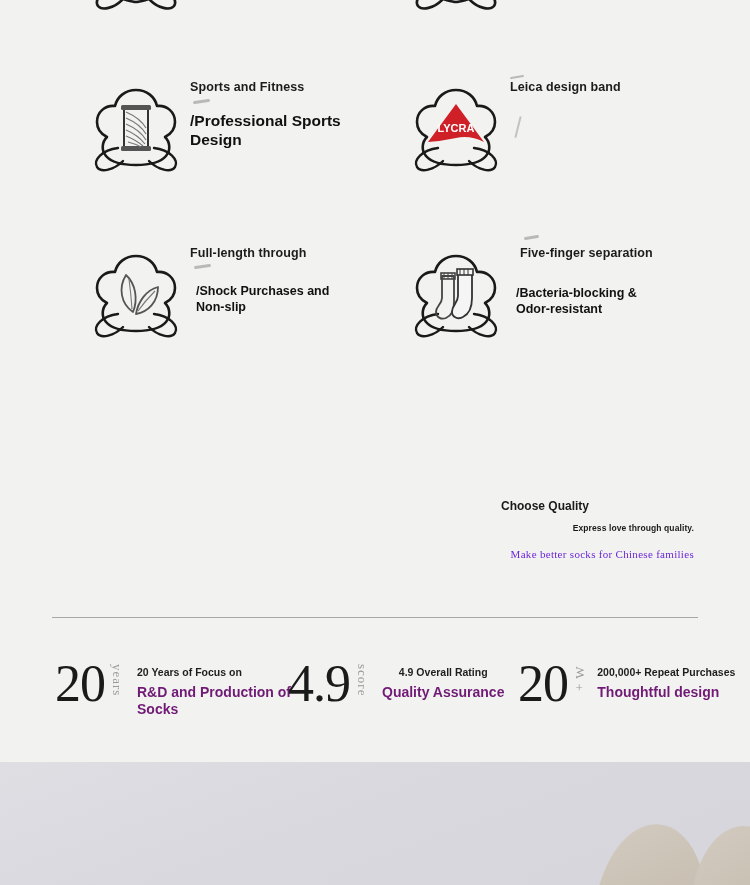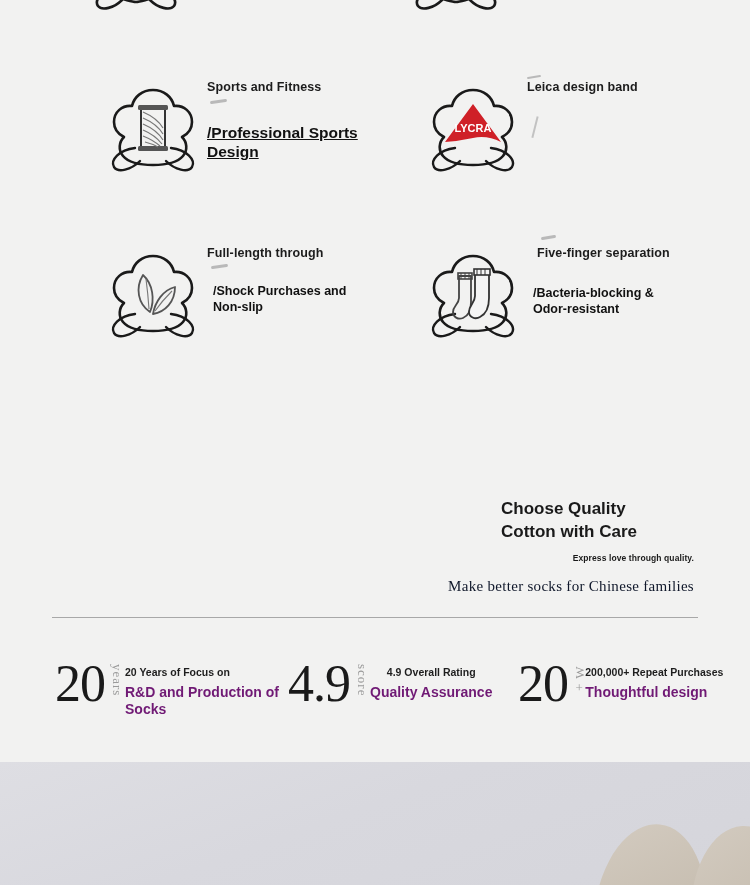--- a/index.html
+++ b/index.html
@@ -16,21 +16,21 @@
   }
   .page {
     position: relative;
     width: 750px;
     height: 885px;
   }
 
   
   .features {
     position: absolute;
-    left: 17px;
+    left: 0;
     top: 0;
     width: 648px;
     height: 600px;
   }
   .feature {
     position: absolute;
     display: flex;
     align-items: flex-start;
   }
   .feature-icon {
@@ -97,39 +97,39 @@
 
   
   .brand {
     position: absolute;
     right: 56px;
     top: 498px;
     text-align: left;
     width: 320px;
   }
   .brand-head {
-    font-size: 17px;
+    font-size: 12px;
     font-weight: bold;
     color: #1a1a1a;
     line-height: 1.35;
     margin-left: 127px;
   }
   .brand-sub {
     font-size: 8.5px;
     font-weight: bold;
     color: #1a1a1a;
     margin-top: 9px;
     margin-left: 136px;
     letter-spacing: 0.1px;
     text-align: right;
   }
   .brand-tagline {
     font-family: "Liberation Serif", serif;
-    font-size: 15px;
-    color: #0f172a;
+    font-size: 11px;
+    color: #6d28d9;
     margin-top: 15px;
     letter-spacing: 0.3px;
     text-align: right;
   }
 
   
   .divider {
     position: absolute;
     left: 52px;
     top: 617px;
@@ -173,20 +173,21 @@
     font-family: "Liberation Serif", serif;
   }
   .stat-unit-wrap {
     display: flex;
     flex-direction: column;
     align-items: center;
     margin-left: 5px;
     margin-top: 6px;
   }
   .stat-body {
+    margin-left: 12px;
     margin-top: 6px;
   }
   .stat-cap {
     font-size: 10.5px;
     font-weight: bold;
     color: #1e1e1e;
     white-space: nowrap;
     line-height: 1.2;
   }
   .stat-label {
@@ -286,21 +287,21 @@
           <rect x="36" y="28" width="24" height="40" rx="2" fill="none" stroke="#333" stroke-width="2"></rect>
           <rect x="33" y="25" width="30" height="5" rx="1.5" fill="#555"></rect>
           <rect x="33" y="66" width="30" height="5" rx="1.5" fill="#555"></rect>
           <path d="M38 32 Q52 38 58 48 M38 38 Q52 44 58 54 M38 44 Q52 50 58 60
                    M38 50 Q50 55 57 64 M38 56 Q48 60 55 66 M40 62 Q48 64 53 67" fill="none" stroke="#777" stroke-width="1.2"></path>
         </svg>
       </div>
       <div class="feature-text">
         <div class="feat-sub">Sports and Fitness</div>
         <div class="dash-mark" style="left:9px; top:20px;"></div>
-        <div class="feat-title" style="margin-top:28px;text-decoration:underline;">/Professional Sports Design</div>
+        <div class="feat-title" style="margin-top:16px;">/Professional Sports Design</div>
       </div>
     </div>
 
     <div class="feature" id="feature-lycra">
       <div class="feature-icon">
         <svg viewBox="0 0 96 96">
           <path d="M30 68 C14 70 5 80 9 87 C13 93 26 90 35 81" fill="none" stroke="#1a1a1a" stroke-width="2.4" stroke-linecap="round"></path>
           <path d="M66 68 C82 70 91 80 87 87 C83 93 70 90 61 81" fill="none" stroke="#1a1a1a" stroke-width="2.4" stroke-linecap="round"></path>
           <path d="M48 10 C37 10 29 17 27 26 C17 25 9 32 9 42 C9 49 13 54 19 57
                    C14 62 13 70 18 76 C24 83 36 85 48 85 C60 85 72 83 78 76
@@ -365,21 +366,20 @@
         <div class="feat-sub" style="margin-left:10px;">Five-finger separation</div>
         <div class="feat-title small" style="margin-top:24px; margin-left:6px; max-width:150px;">/Bacteria-blocking &amp; Odor-resistant</div>
       </div>
     </div>
 
   </div>
 
   <div class="brand">
     <div class="brand-head">
       <div>Choose Quality</div>
-      <div>Cotton with Care</div>
     </div>
     <div class="brand-sub">Express love through quality.</div>
     <div class="brand-tagline">Make better socks for Chinese families</div>
   </div>
 
   <div class="divider"></div>
 
   <div class="stats">
 
     <div class="stat" id="stat-years">

